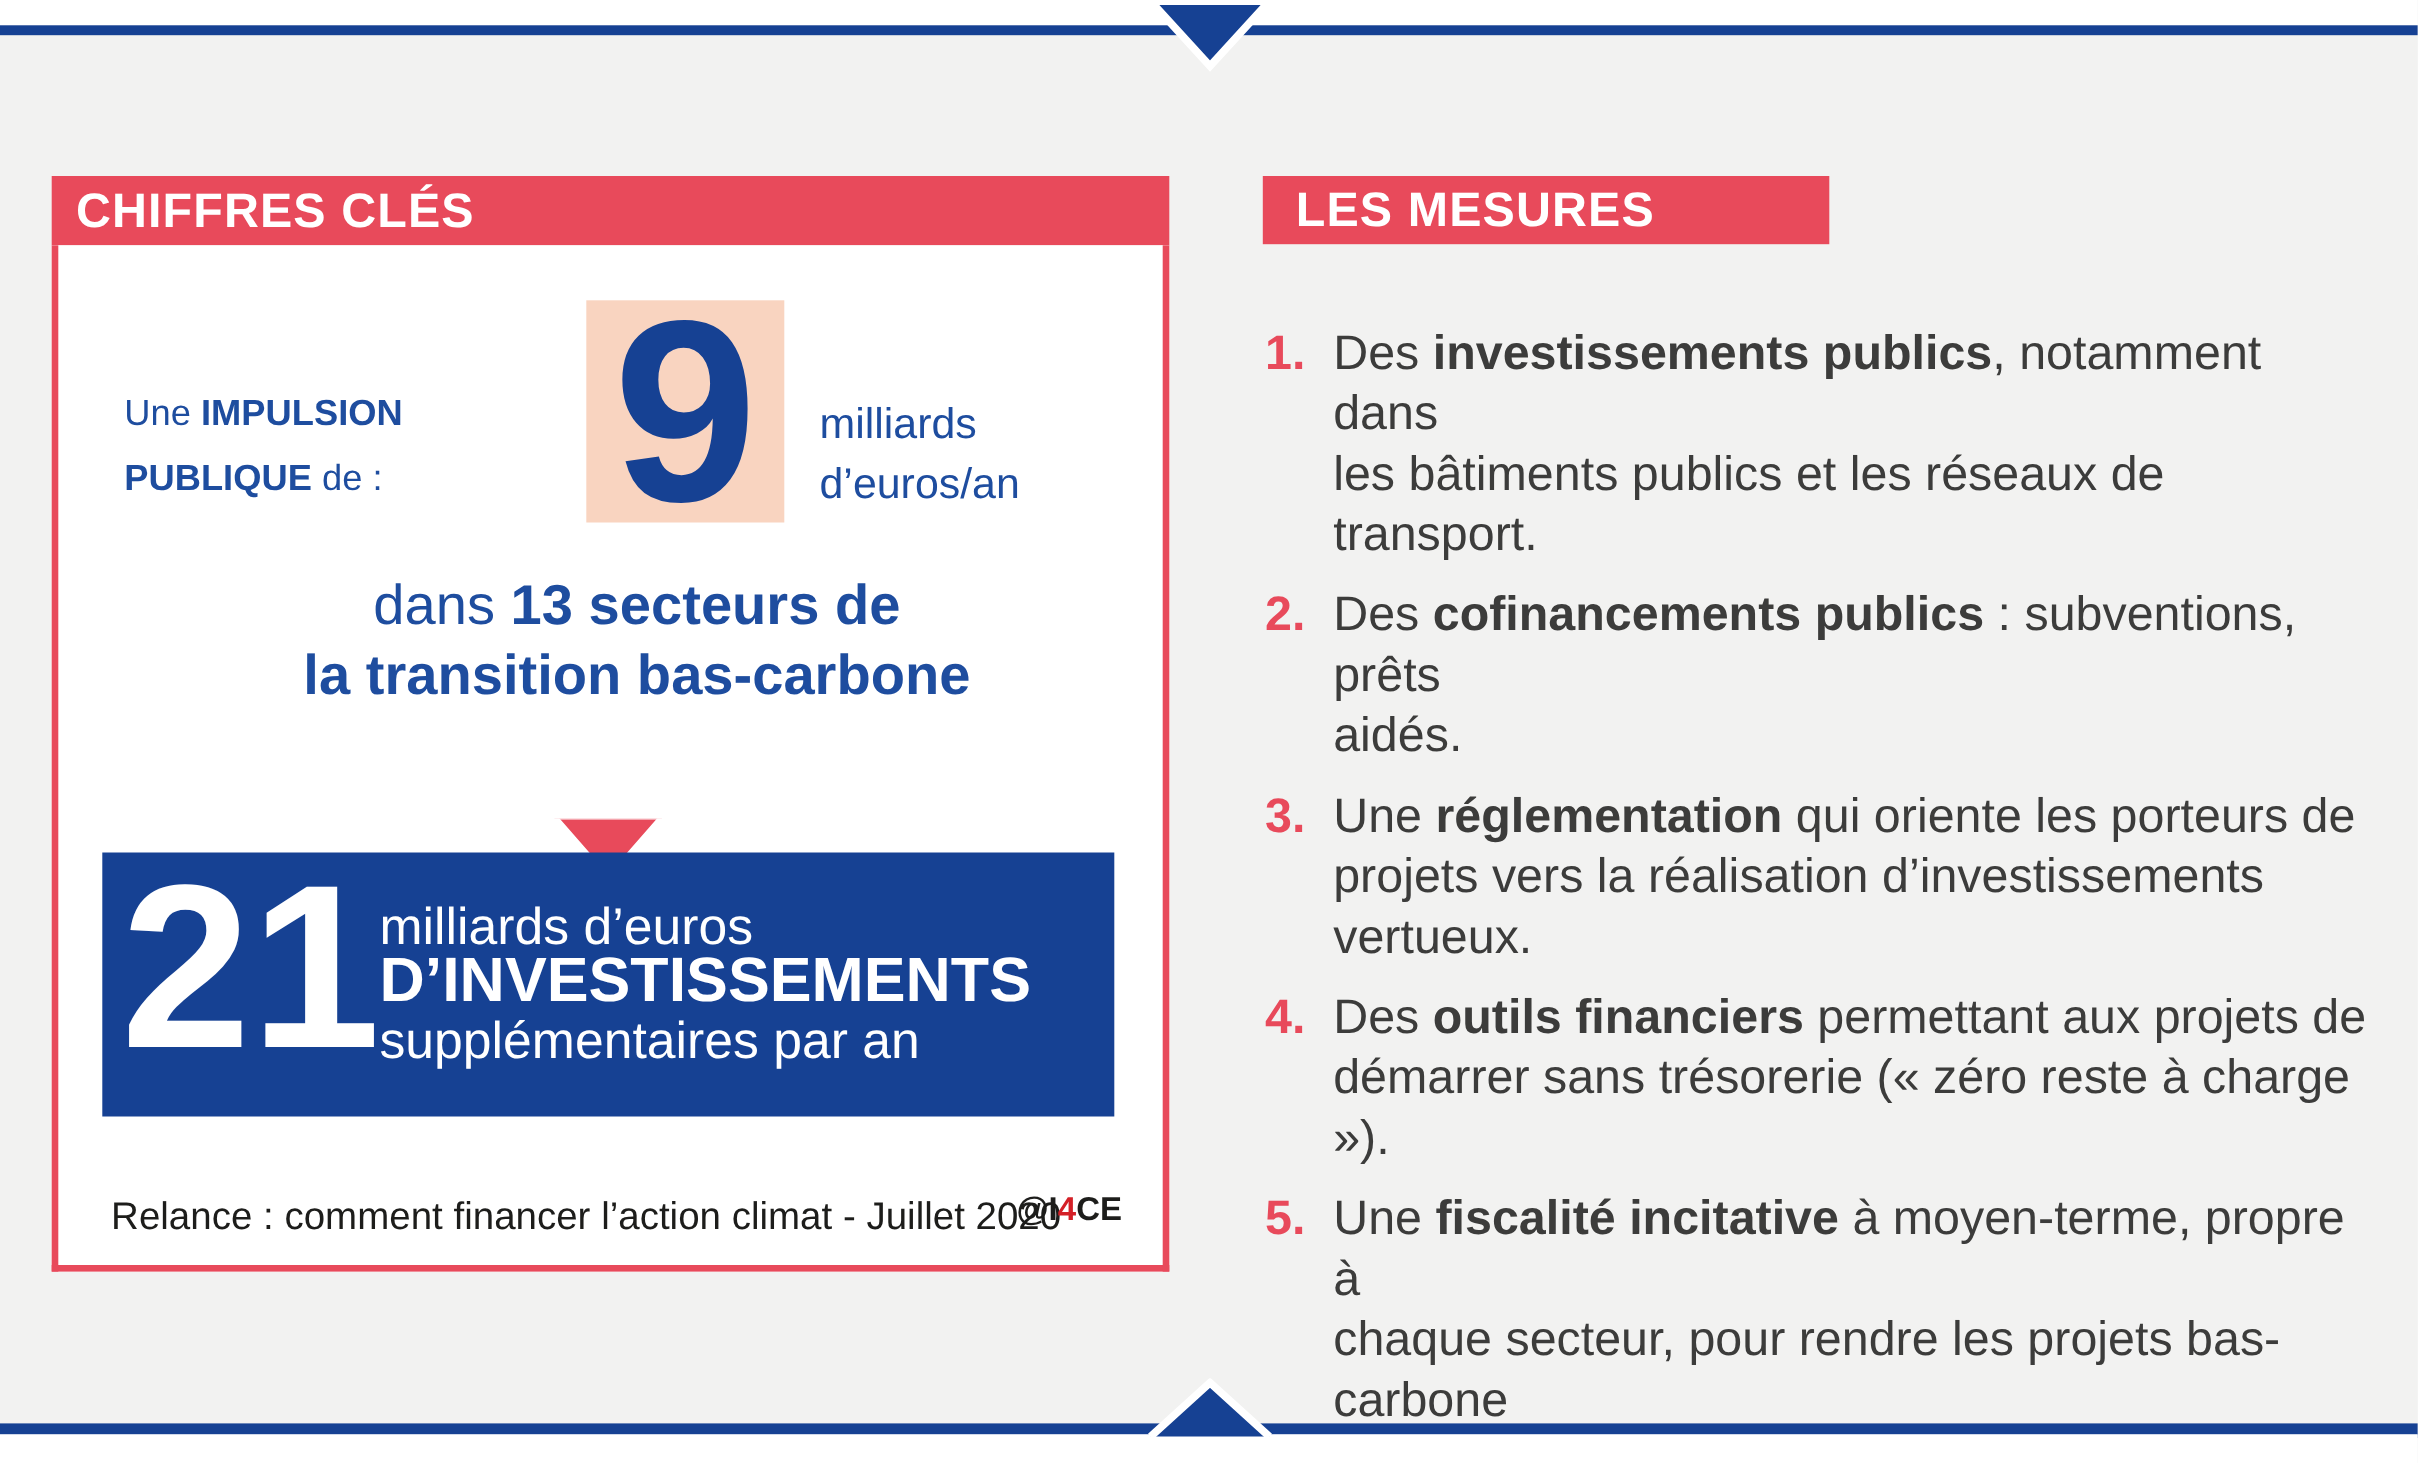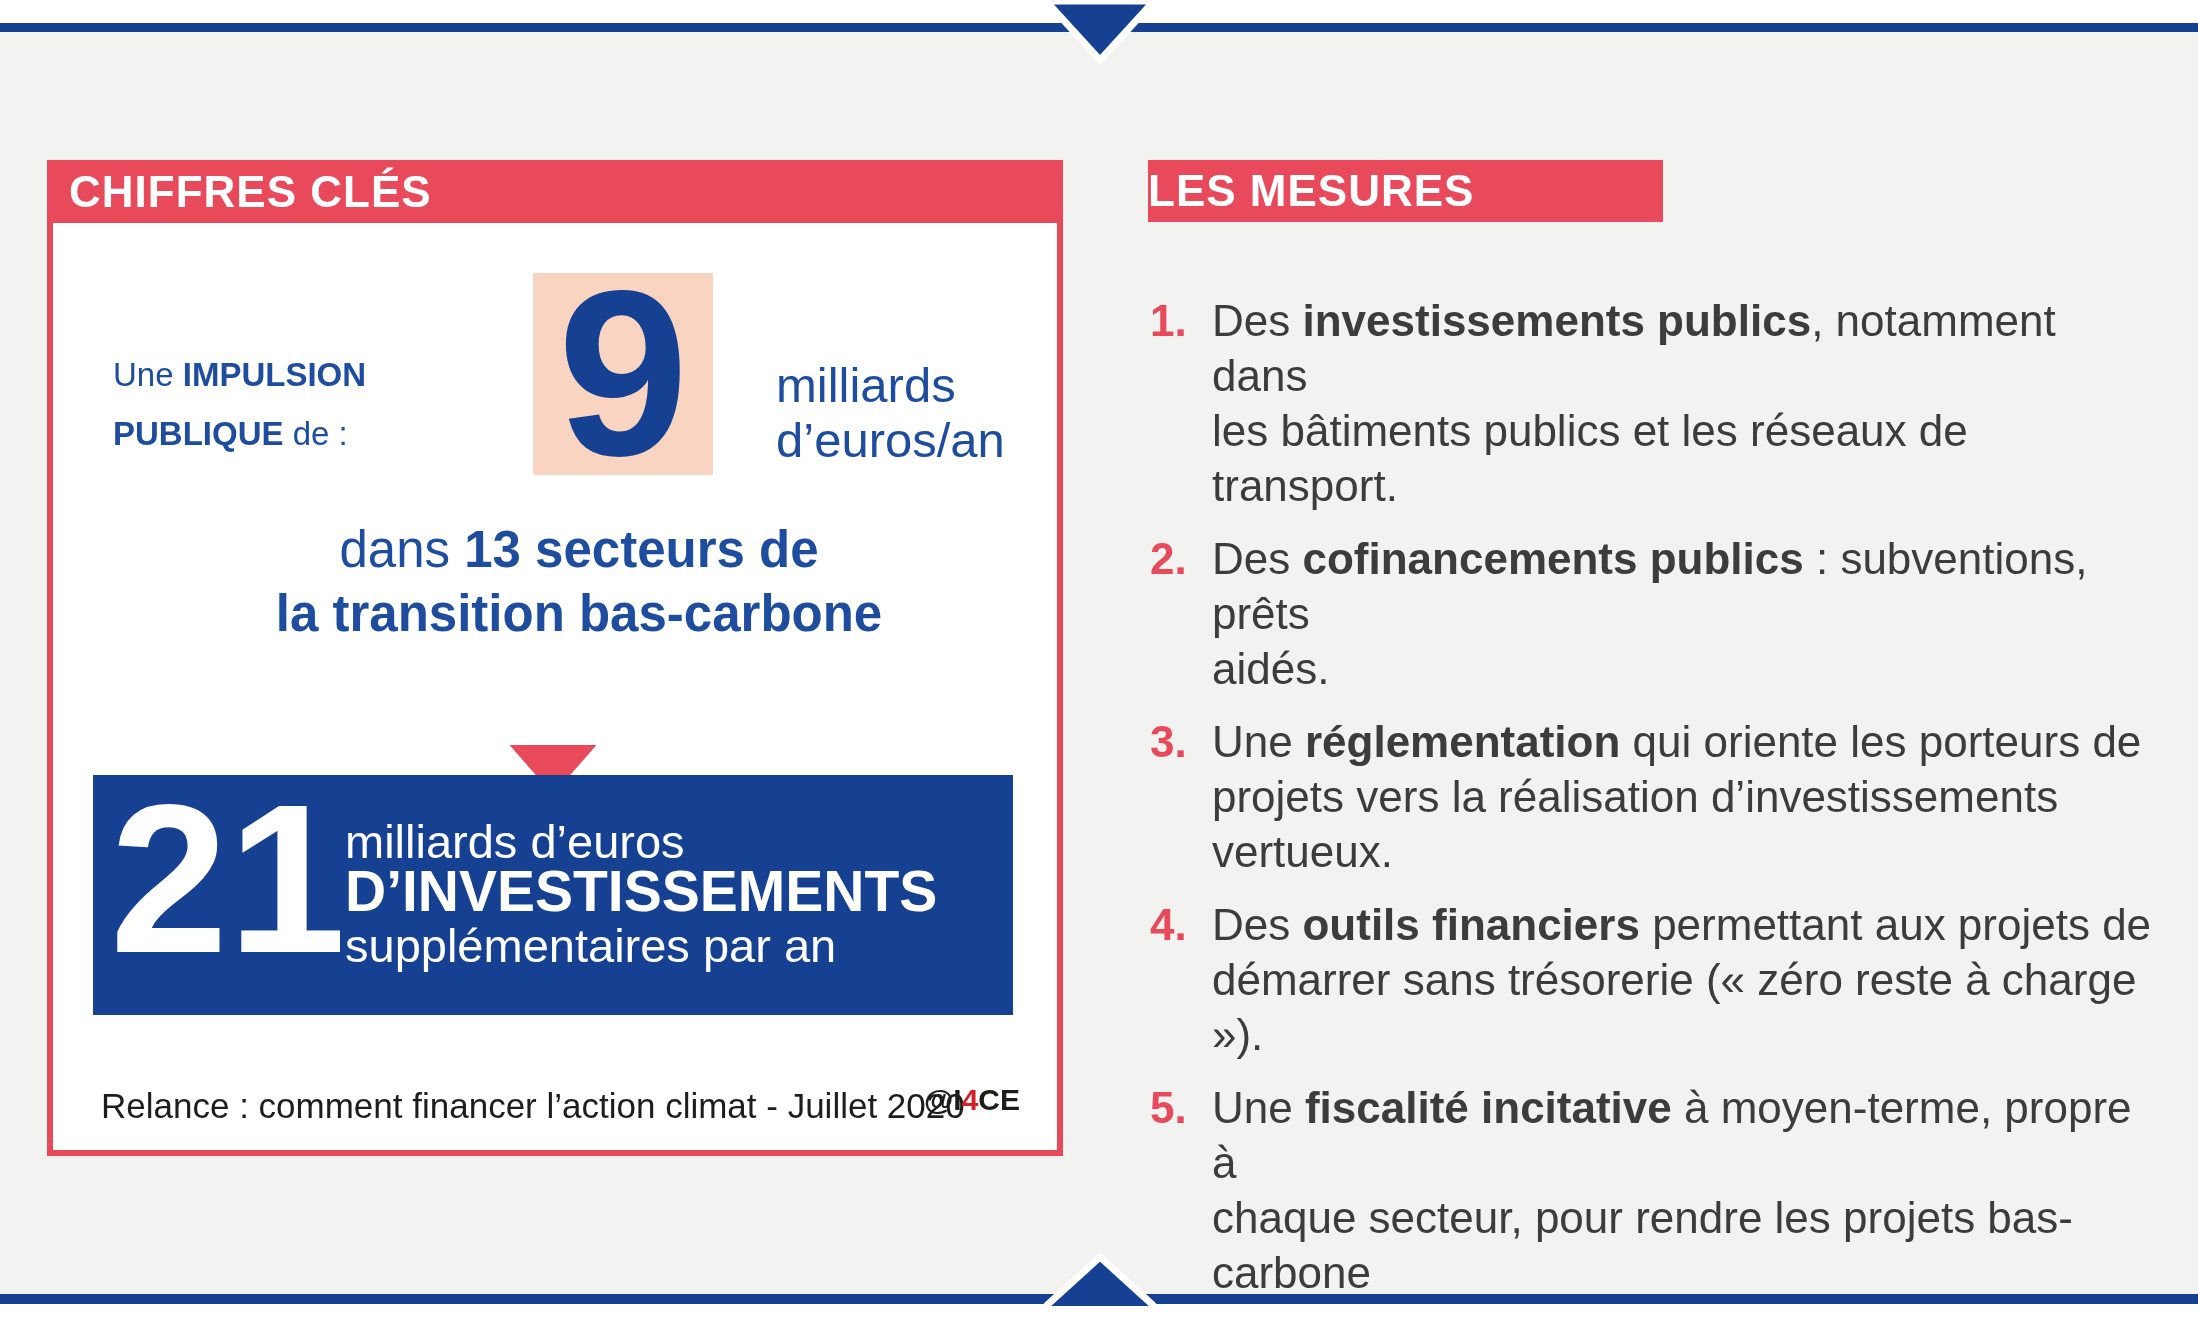--- a/index.html
+++ b/index.html
@@ -46,21 +46,21 @@
   .nine-box{
     position:absolute; left:533px; top:273px; width:180px; height:202px;
     background:var(--peach);
     display:flex; align-items:center; justify-content:center;
   }
   .nine{
     color:var(--blue); font-size:235px; font-weight:bold; line-height:180px;
   }
   .unit9{
     position:absolute; left:745px; top:358px;
-    color:var(--blue-text); font-size:49px; line-height:55px;margin-left:31px;
+    color:var(--blue-text); font-size:39px; line-height:55px;
   }
   .sectors{
     position:absolute; left:53px; top:518px; width:1004px;
     text-align:center; color:var(--blue-text); font-size:51px; line-height:64px;margin-left:24px;
   }
   .tri-red{position:absolute; left:497px; top:744px; width:112px; height:62px;}
   .result-box{
     position:absolute; left:93px; top:775px; width:920px; height:240px;
     background:var(--blue);
   }
@@ -79,21 +79,21 @@
   .credit{
     position:absolute; left:820px; top:1083px; width:200px; text-align:right;
     color:var(--footer-ink); font-size:30px; font-weight:bold;
   }
 
   
   .ms-header{
     position:absolute; left:1148px; top:160px; width:515px; height:62px;
     background:var(--red); color:var(--white);
     font-size:44px; font-weight:bold; letter-spacing:1px;
-    display:flex; align-items:center; box-sizing:border-box;
+    display:flex; align-items:center; padding-left:30px; box-sizing:border-box;
   }
   .ms-list{position:absolute; left:1150px; top:293px; width:1010px;}
   .m-item{display:flex; margin-bottom:18px;}
   .m-num{
     width:62px; flex:0 0 62px;
     color:var(--red); font-weight:bold; font-size:44px; line-height:55px;
   }
   .m-text{
     color:var(--ink); font-size:44px; line-height:55px; width:948px;
   }

